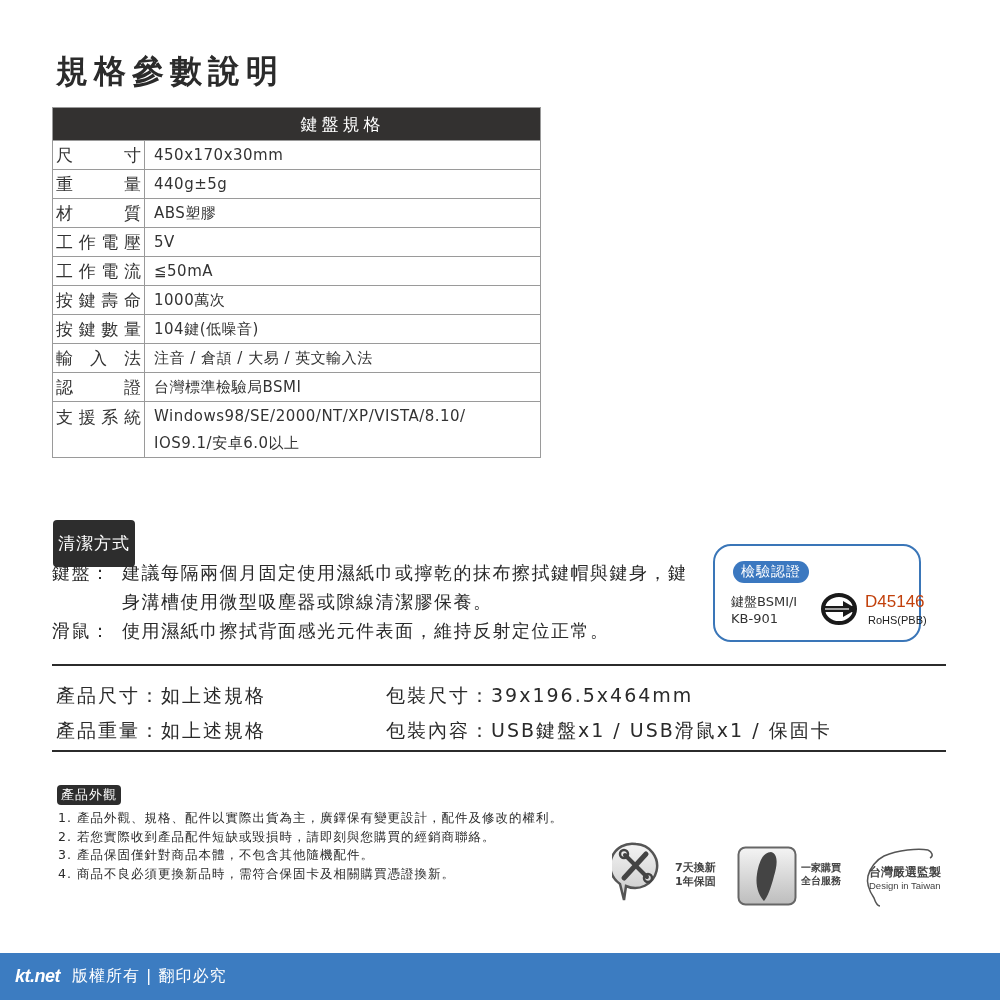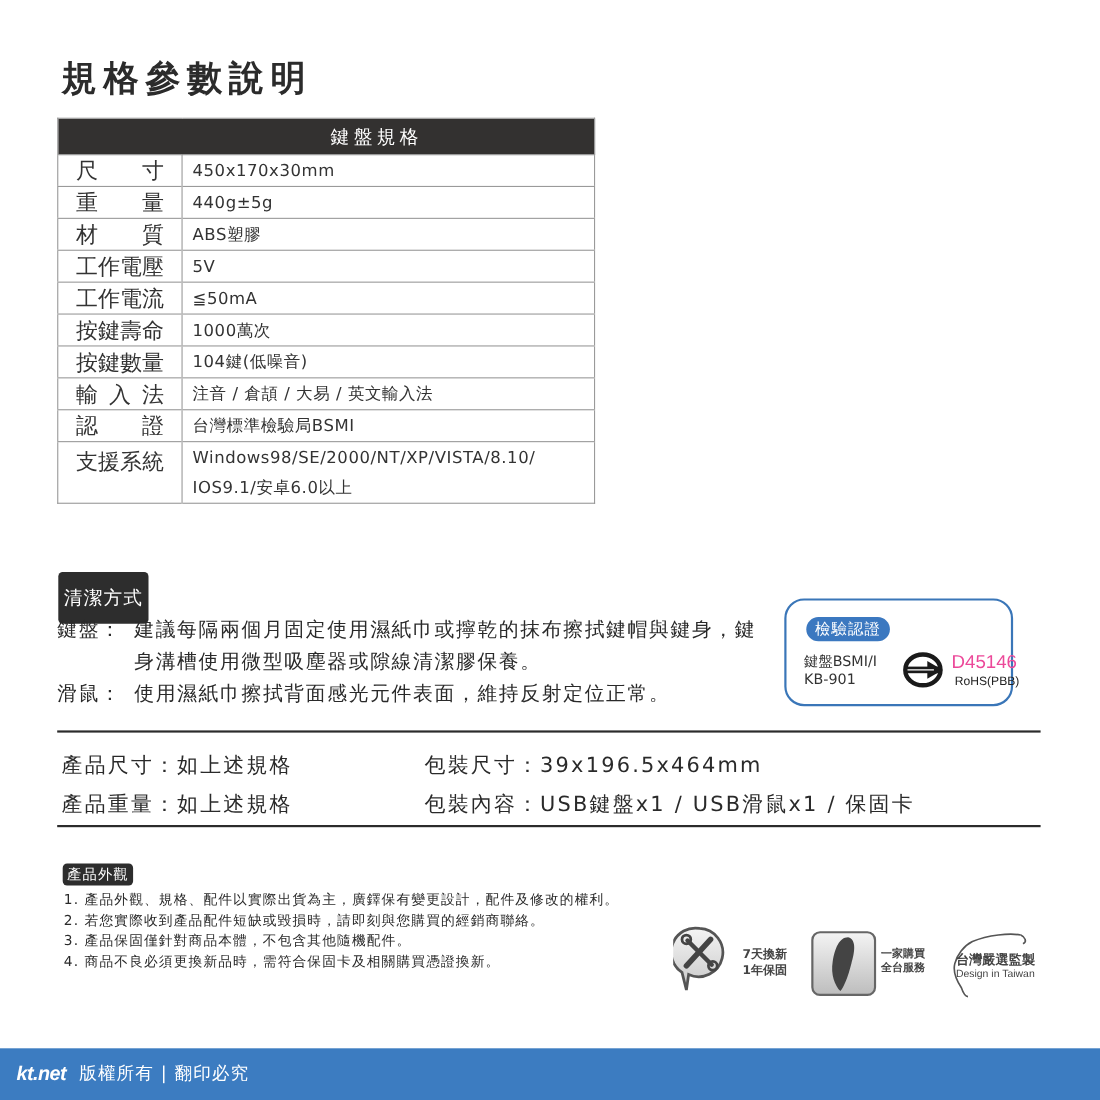--- a/index.html
+++ b/index.html
@@ -20,21 +20,21 @@
     background: #333130; color: #ffffff; height: 33px;
     font-size: 17px; font-weight: normal; letter-spacing: 4px; text-align: center;
     padding-left: 92px;
   }
   .spec-table td {
     border-top: 1px solid #9a9a9a; height: 29px;
     font-size: 15px; color: #333; vertical-align: middle;
   }
   .spec-table td.label {
     width: 92px; border-right: 1px solid #9a9a9a;
-    padding: 0 16px; font-size: 20px; text-align-last: justify; text-align: justify;
+    padding: 0 3px; font-size: 17px; text-align-last: justify; text-align: justify;
     white-space: nowrap;
   }
   .spec-table td.value { padding-left: 9px; letter-spacing: 0.5px; }
   .spec-table tr.tall td { height: 56px; }
   .spec-table tr.tall td.label { vertical-align: top; padding-top: 4px; }
   .spec-table tr.tall td.value { line-height: 27px; }
 
   
   .section-tag {
     position: absolute; background: #2d2d2d; color: #fff;
@@ -56,21 +56,21 @@
   }
   .cert-pill {
     position: absolute; left: 18px; top: 15px;
     background: #3b78c0; color: #fff; border-radius: 12px;
     font-size: 14px; padding: 2px 8px; letter-spacing: 1px;
   }
   .cert-model {
     position: absolute; left: 16px; top: 47px; font-size: 13px; line-height: 17px; color: #333;
   }
   .cert-logo { position: absolute; left: 104px; top: 46px; width: 40px; height: 34px; }
-  .cert-code { position: absolute; left: 150px; top: 46px; font-size: 17px; color: #ec4899; font-family: "Liberation Sans", sans-serif; }
+  .cert-code { position: absolute; left: 150px; top: 46px; font-size: 17px; color: #c2410c; font-family: "Liberation Sans", sans-serif; }
   .cert-rohs { position: absolute; left: 153px; top: 68px; font-size: 11px; color: #222; font-family: "Liberation Sans", sans-serif; }
 
   
   .rule { position: absolute; left: 52px; width: 894px; height: 2px; background: #2b2b2b; }
   .rule-top { top: 664px; }
   .rule-bottom { top: 750px; }
   .info-grid { position: absolute; left: 56px; top: 678px; width: 890px; font-size: 19px; color: #2a2a2a; letter-spacing: 2px; }
   .info-row { display: flex; height: 35px; align-items: center; }
   .info-left { width: 330px; }
   .info-right { flex: 1; }

